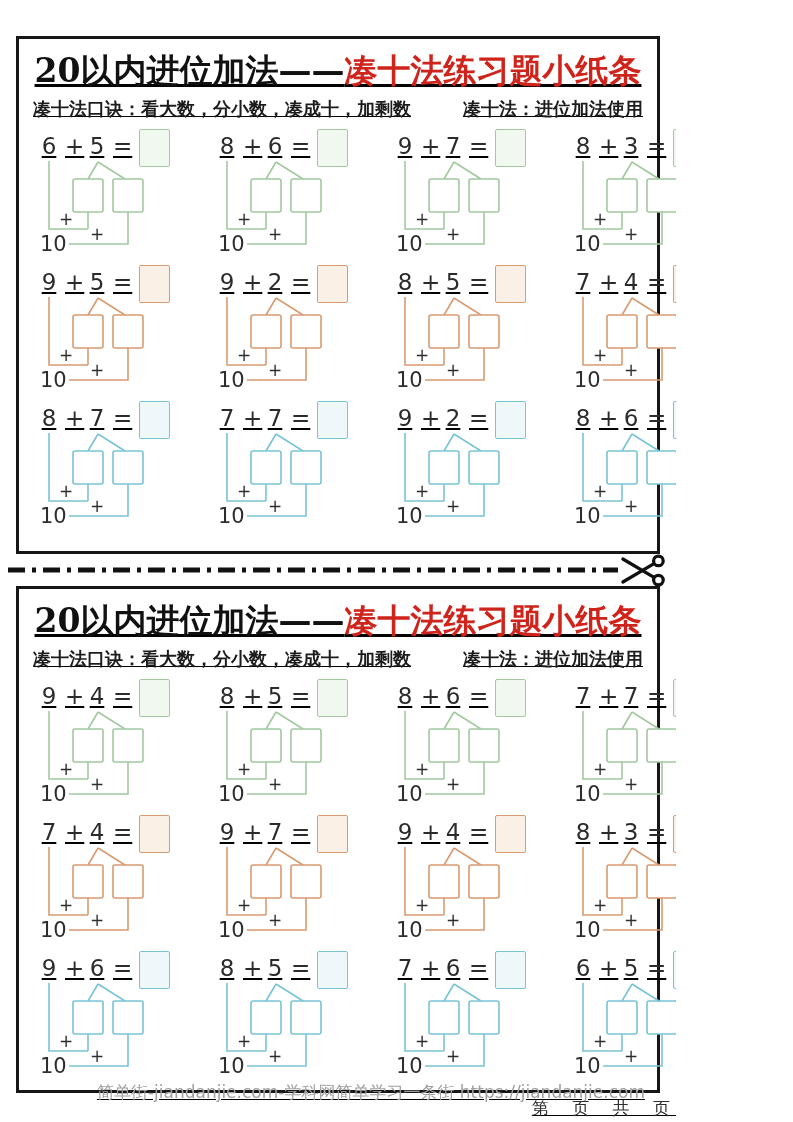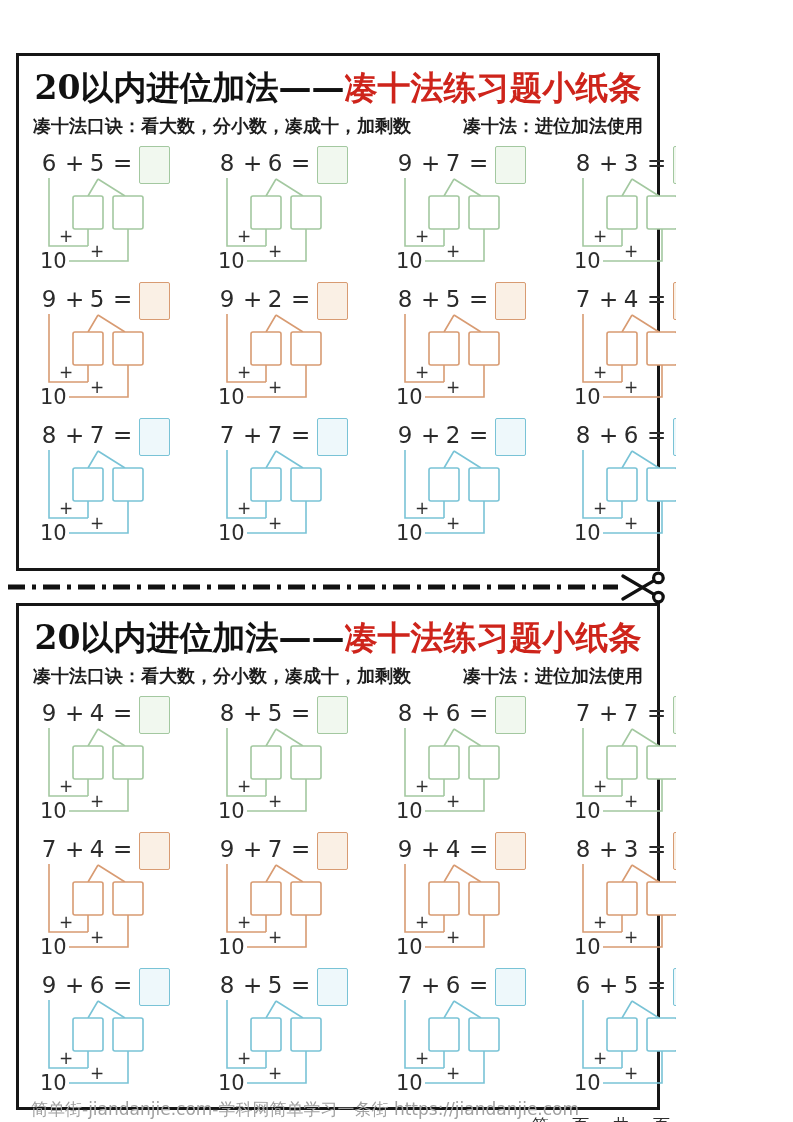--- a/index.html
+++ b/index.html
@@ -1,17 +1,17 @@
 <!DOCTYPE html>
 <html><head>
 <meta charset="utf-8">
 <style>
   html,body{margin:0;padding:0;background:#fff;}
-  .page{width:676px;height:1122px;background:#fff;box-sizing:border-box;padding-top:53px;
-        font-family:"DejaVu Sans",sans-serif;overflow:hidden;}
+  .page{width:676px;height:1122px;background:#fff;box-sizing:border-box;padding-top:36px;
+        font-family:"DejaVu Sans",sans-serif;overflow:hidden;text-decoration:underline;}
   .sheet{margin:0 16px;border:3px solid #161616;box-sizing:border-box;padding:4px 12px 2px;}
   .sheet-1{height:518px;}
   .sheet-2{height:507px;}
   .sheet-title{text-align:center;margin:6px 0 4px;font-family:"DejaVu Serif",serif;
                font-size:33px;font-weight:bold;line-height:44px;color:#111;}
   .title-red{color:#ce241b;}
   .tips{display:flex;justify-content:space-between;align-items:flex-start;
         font-family:"DejaVu Serif",serif;font-weight:600;font-size:18px;color:#1c1c1c;
         margin:0 2px 10px;}
   .grid{display:grid;grid-template-columns:repeat(4,1fr);row-gap:10px;padding:0 4px;}
@@ -23,21 +23,21 @@
           background:var(--cf);border-radius:2px;margin-top:-2px;margin-left:2px;}
   .diagram{display:block;}
   .diagram .ln{stroke:var(--c);stroke-width:1.6;fill:none;}
   .diagram .bx{stroke:var(--c);stroke-width:1.6;fill:#ffffff;rx:2;}
   .diagram text{font-family:"DejaVu Sans",sans-serif;fill:#2e2e2e;}
   .plus-t{font-size:17px;}
   .ten-t{font-size:21px;}
   .cutline{height:32px;margin:0 8px;display:flex;align-items:center;}
   .dashline{flex:1 1 auto;height:6px;display:block;}
   .scissors{flex:0 0 auto;margin-left:2px;}
-  .credit{text-align:left;font-size:17px;color:#a0a0a0;margin-top:2px;line-height:22px;}
+  .credit{text-align:right;font-size:17px;color:#a0a0a0;margin-top:2px;line-height:22px;}
   .page-label{text-align:right;font-family:"DejaVu Serif",serif;font-size:17px;color:#2e2e2e;
               margin-top:4px;letter-spacing:6px;word-spacing:6px;}
 </style>
 </head>
 <body>
 
 <div class="page">
 
   <section class="sheet sheet-1">
     <h1 class="sheet-title"><span>20以内进位加法——</span><span class="title-red">凑十法练习题小纸条</span></h1>

